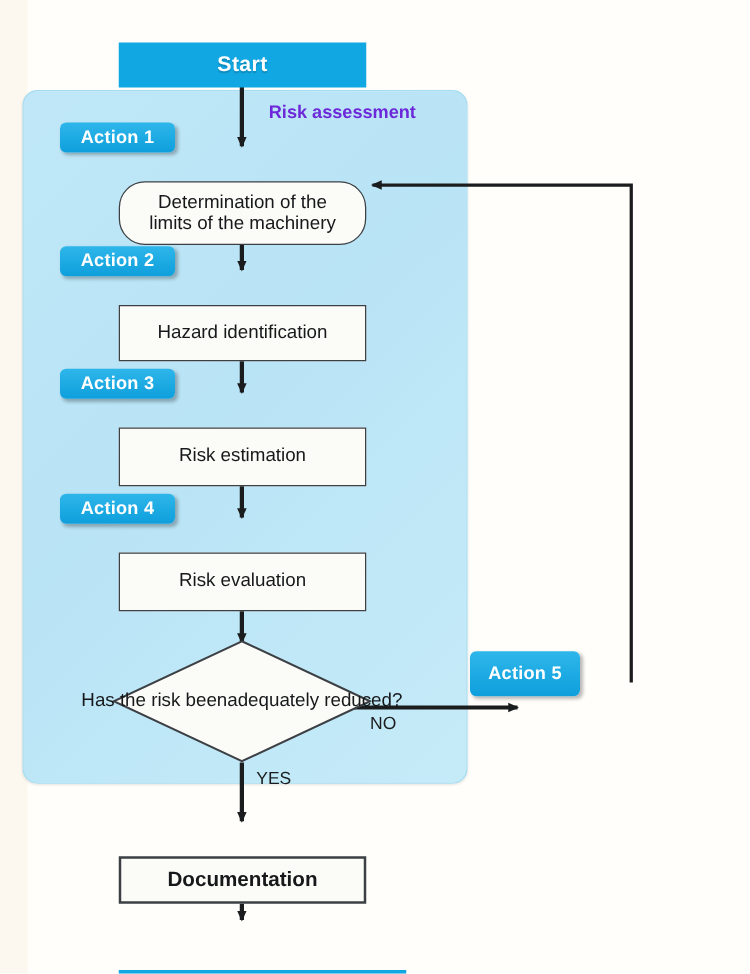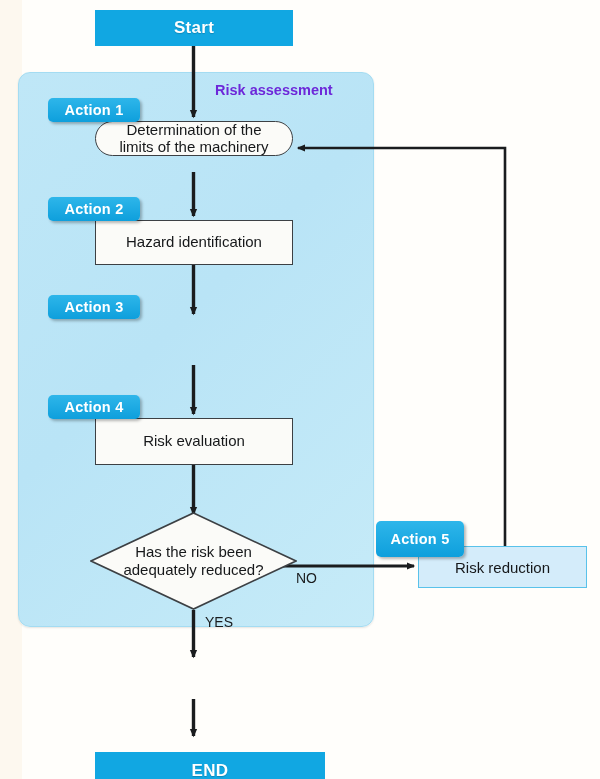--- a/index.html
+++ b/index.html
@@ -96,21 +96,21 @@
     z-index: 6;
   }
 
   
   .diamond-wrap { z-index: 3; }
   .diamond-text {
     position: absolute;
     left: 0; top: 0;
     width: 100%; height: 100%;
     display: flex;
-    flex-direction: column;
+    flex-direction: row;
     align-items: center;
     justify-content: center;
     font-size: 15px;
     color: #16181a;
     line-height: 1.18;
     text-align: center;
     white-space: nowrap;
     z-index: 4;
   }
 
@@ -122,21 +122,21 @@
     z-index: 5;
   }
 
   svg.lines {
     position: absolute;
     left: 0; top: 0;
     width: 600px; height: 779px;
     pointer-events: none;
     z-index: 2;
   }
-  .boxlayer { z-index: 3; }
+  .boxlayer { z-index: 3; margin-top: 24px; }
 </style>
 </head>
 <body>
 
 <div id="canvas">
 
   <svg class="lines" viewBox="0 0 600 779" xmlns="http://www.w3.org/2000/svg">
     <defs>
       <marker id="arrowhead" markerWidth="9" markerHeight="9" refX="7.4" refY="4.2" orient="auto" markerUnits="userSpaceOnUse">
         <path d="M0,0.4 L8.6,4.2 L0,8.0 z" fill="#1a1c1e"></path>
@@ -163,53 +163,56 @@
   </svg>
 
   <div class="abs terminator boxlayer" style="left:95px; top:10px; width:198px; height:36px;">
     <span>Start</span>
   </div>
 
   <div class="abs region" style="left:18px; top:72px; width:354px; height:553px; z-index:1;"></div>
   <div class="abs region-title" style="left:215px; top:82px; z-index:4;">Risk assessment</div>
 
   <div class="abs badge" style="left:48px; top:98px; width:92px; height:24px;">Action 1</div>
-  <div class="abs pbox boxlayer" style="left:95px; top:121px; width:198px; height:35px; flex-direction:column;border-radius:21px;">
+  <div class="abs pbox boxlayer" style="left:95px; top:121px; width:198px; height:51px; flex-direction:column;border-radius:21px;">
     <span>Determination of the</span>
     <span>limits of the machinery</span>
   </div>
 
   <div class="abs badge" style="left:48px; top:197px; width:92px; height:24px;">Action 2</div>
   <div class="abs pbox boxlayer" style="left:95px; top:220px; width:198px; height:45px;">
     <span>Hazard identification</span>
   </div>
 
   <div class="abs badge" style="left:48px; top:295px; width:92px; height:24px;">Action 3</div>
+  <div class="abs pbox boxlayer" style="left:95px; top:318px; width:198px; height:47px;">
+    <span>Risk estimation</span>
+  </div>
 
   <div class="abs badge" style="left:48px; top:395px; width:92px; height:24px;">Action 4</div>
   <div class="abs pbox boxlayer" style="left:95px; top:418px; width:198px; height:47px;">
     <span>Risk evaluation</span>
   </div>
 
   <div class="abs diamond-wrap" style="left:90px; top:512px; width:207px; height:98px;">
     <svg width="207" height="98" viewBox="0 0 207 98" xmlns="http://www.w3.org/2000/svg">
       <polygon points="103.5,1 206,49 103.5,97 1,49" fill="#fbfbf8" stroke="#3c4044" stroke-width="1.6"></polygon>
     </svg>
     <div class="diamond-text">
       <span>Has the risk been</span>
       <span>adequately reduced?</span>
     </div>
   </div>
 
   <div class="abs elabel" style="left:296px; top:534px;margin-top:36px;">NO</div>
   <div class="abs elabel" style="left:205px; top:614px;">YES</div>
 
   <div class="abs badge" style="left:376px; top:521px; width:88px; height:36px;">Action 5</div>
-  <div class="abs rbox boxlayer" style="left:418px; top:546px; width:169px; height:42px;">
-    <span>Risk reduction</span>
-  </div>
-
+
+  <div class="abs pbox strong boxlayer" style="left:95px; top:661px; width:198px; height:38px;">
+    <span>Documentation</span>
+  </div>
 
   <div class="abs terminator boxlayer" style="left:95px; top:752px; width:230px; height:37px;">
     <span>END</span>
   </div>
 
 </div>
 
 </body></html>

